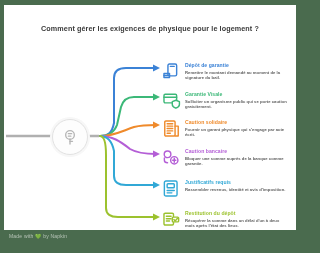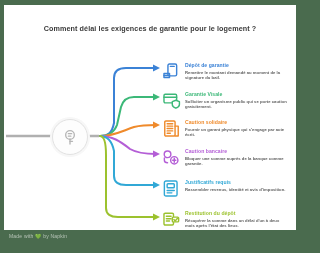--- a/index.html
+++ b/index.html
@@ -97,21 +97,21 @@
     color: #b9c6b9;
     letter-spacing: 0.2px;
   }
 </style>
 </head>
 <body>
 
 <div class="frame">
   <div class="canvas">
 
-    <div class="title">Comment délai les exigences de garantie pour le logement ?</div>
+    <div class="title">Comment gérer les exigences de physique pour le logement ?</div>
 
     <svg class="wires" viewBox="0 0 292 225">
 
       <path d="M2 131 L95 131" stroke="#b0b0b0" stroke-width="2.6" fill="none"></path>
 
       <path d="M96 131 C 104 131, 108 128, 110 118 L110 73 C110 66, 114 63, 122 63 L152 63" stroke="#3b82d6" stroke-width="2" fill="none" stroke-linecap="round"></path>
       <path d="M149 59.5 L156 63 L149 66.5 Z" fill="#3b82d6"></path>
 
       <path d="M96 131 C 104 131, 110 128, 113 120 L117 102 C119 95, 123 92, 130 92 L152 92" stroke="#3cb878" stroke-width="2" fill="none" stroke-linecap="round"></path>
       <path d="M149 88.5 L156 92 L149 95.5 Z" fill="#3cb878"></path>

